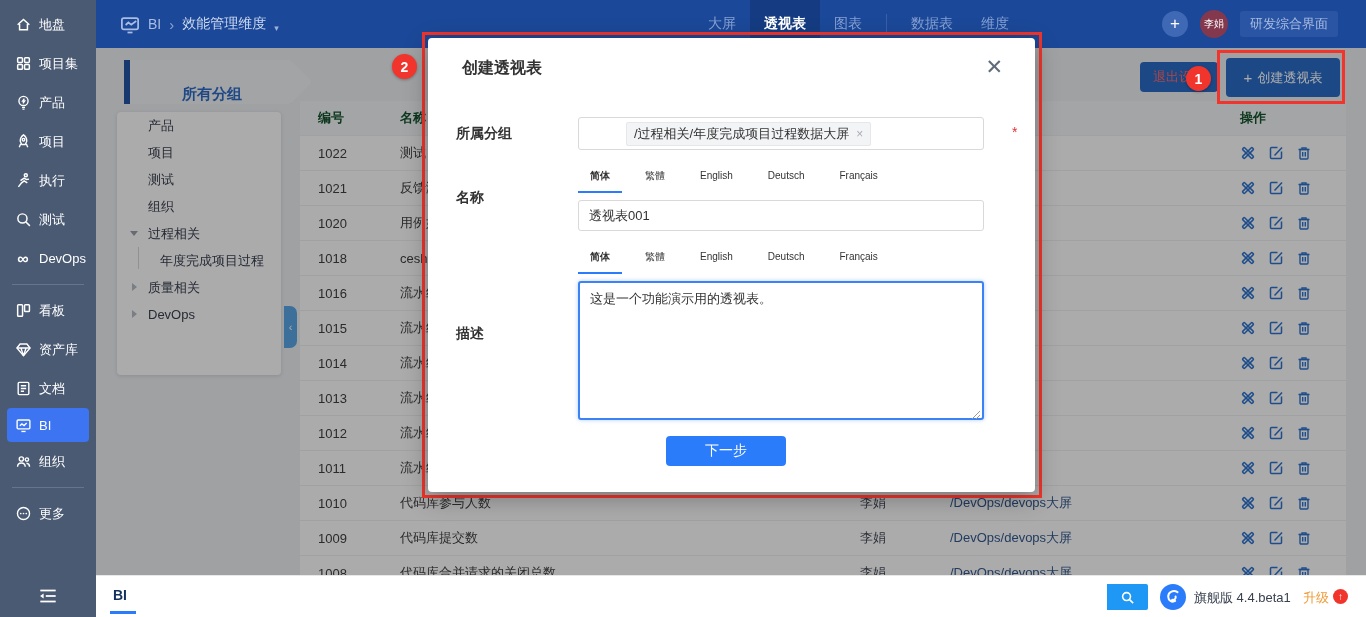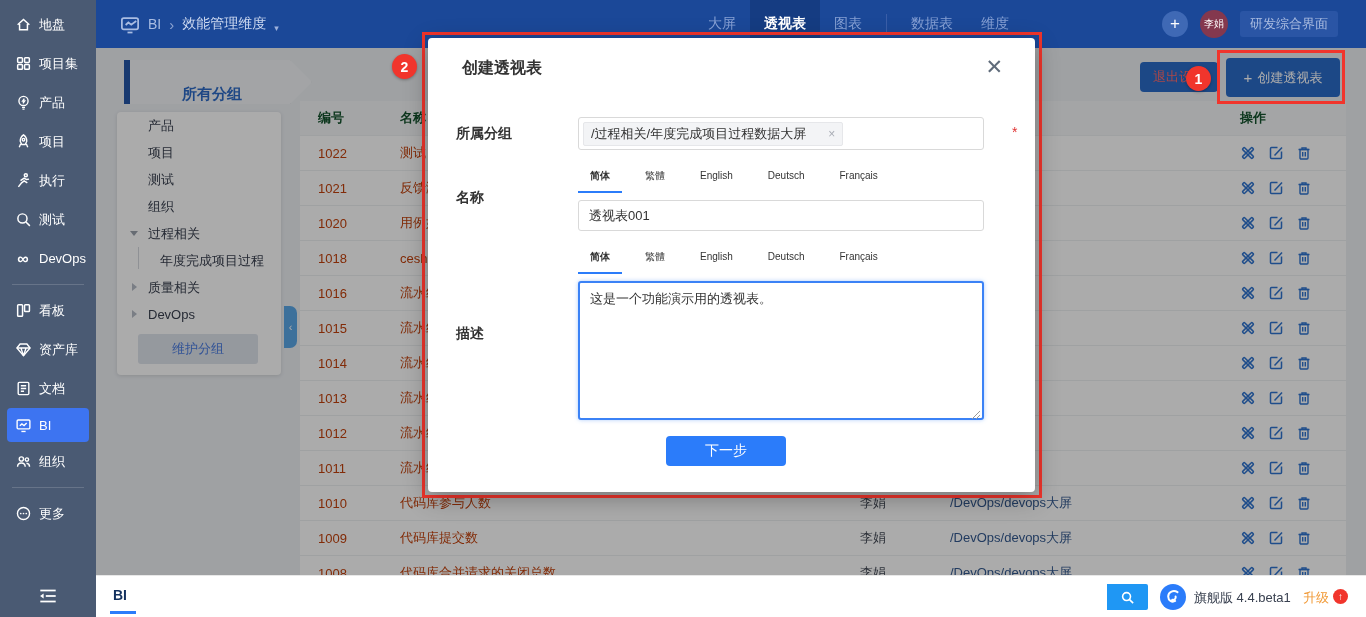--- a/index.html
+++ b/index.html
@@ -66,21 +66,21 @@
   
   #table { position:absolute; left:204px; top:53px; width:1046px; height:474px; background:#fff; overflow:hidden; }
   .tr { display:flex; height:35px; align-items:center; border-bottom:1px solid #eef0f2; font-size:13px; }
   .tr.head { background:#f5f6f8; font-weight:bold; color:#3c4353; }
   .td { overflow:hidden; white-space:nowrap; }
   .c-id { width:100px; padding-left:18px; }
   .c-name { width:460px; }
   .c-creator { width:90px; }
   .c-group { width:270px; }
   .c-actions { flex:1; padding-left:20px; display:flex; gap:12px; }
-  .tr .c-id, .tr .c-name { color:#c2410c; }
+  .tr .c-id, .tr .c-name { color:#404040; }
   .tr .c-creator { color:#454b57; }
   .tr .c-group { color:#33598f; }
   .tr.head .td { color:#14532d; }
   .act { width:16px; height:16px; color:#2f74d0; cursor:pointer; }
   .act svg { width:16px; height:16px; }
 
   
   #overlay { position:absolute; left:0; top:0; right:0; bottom:0; background:rgba(0,0,0,.33); z-index:50; }
 
   
@@ -88,21 +88,21 @@
     box-shadow:0 6px 24px rgba(0,0,0,.3); z-index:100; }
   #modal-title { position:absolute; left:34px; top:58px; transform:translateY(-50%); font-size:16px; font-weight:bold; color:#333; top:30px; }
   #modal-close { position:absolute; right:32px; top:18px; font-size:21px; color:#5f6b7a; cursor:pointer; line-height:1; }
   .m-label { position:absolute; width:110px; text-align:left; font-size:14px; font-weight:bold; color:#333; }
   #lbl-group { left:28px; top:87px; }
   #lbl-name { left:28px; top:151px; }
   #lbl-desc { left:28px; top:287px; }
   #group-input { position:absolute; left:150px; top:79px; width:406px; height:33px; border:1px solid #d9d9d9; border-radius:3px;
     background:#fff; display:flex; align-items:center; padding:0 4px; }
   #group-tag { background:#f3f4f6; border:1px solid #e6e7ea; border-radius:2px; font-size:13px; color:#333;
-    padding:2px 7px; display:flex; align-items:center; gap:22px; white-space:nowrap; }
+    padding:2px 7px; display:flex; align-items:center; gap:7px; white-space:nowrap;margin-left:43px; }
   #group-tag .x { color:#a9adb5; font-size:12px; cursor:pointer; }
   #req-star { position:absolute; left:584px; top:86px; color:#e03131; font-size:14px; }
   .lang-tabs { position:absolute; left:150px; display:flex; }
   #name-tabs { top:125px; }
   #desc-tabs { top:206px; }
   .lang-tab { padding:0 12px; height:30px; line-height:26px; font-size:10px; color:#333; cursor:pointer; border-bottom:2px solid transparent; margin-right:11px; }
   .lang-tab.active { font-weight:bold; border-bottom:2px solid #2b7cfa; }
   #name-input { position:absolute; left:150px; top:162px; width:406px; height:31px; border:1px solid #d9d9d9; border-radius:3px;
     padding:0 10px; font-size:13px; color:#333; font-family:inherit; }
   #desc-area { position:absolute; left:150px; top:243px; width:406px; height:139px; border:2px solid #3b82f6; border-radius:3px;
@@ -374,21 +374,20 @@
           </div>
 
           <div class="tree-item caret-right">
             <span>质量相关</span>
           </div>
 
           <div class="tree-item caret-right">
             <span>DevOps</span>
           </div>
         </div>
-      <button id="maintain-btn">维护分组</button>
     </div>
     <div id="panel-handle">‹</div>
 
     <div id="table">
       <div class="tr head">
         <span class="td c-id">编号</span>
         <span class="td c-name">名称</span>
         <span class="td c-creator"></span>
         <span class="td c-group"></span>
         <span class="td c-actions">操作</span>

